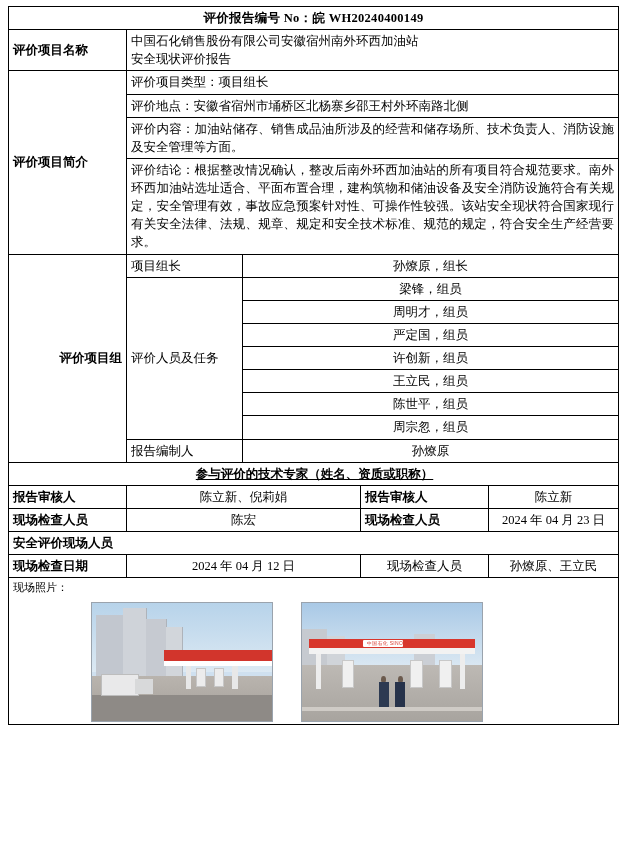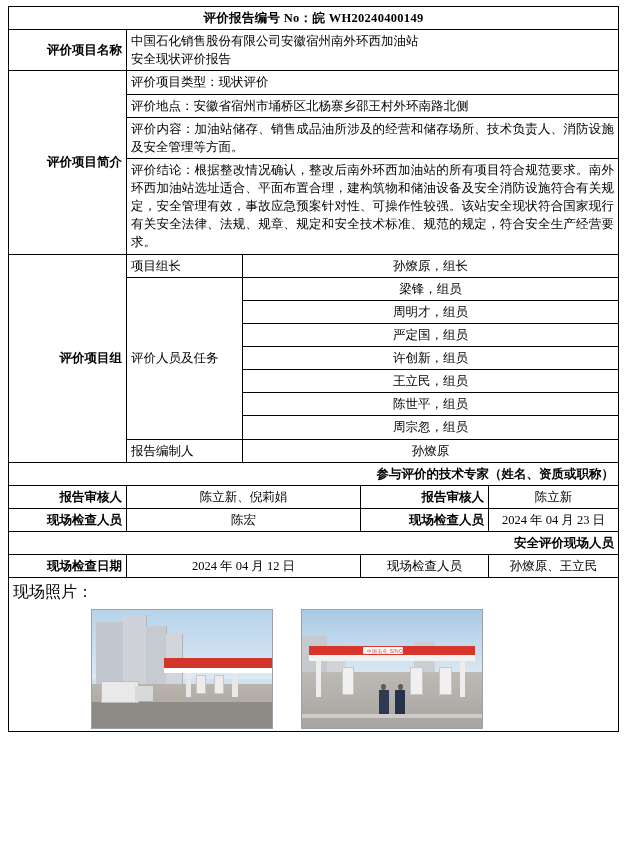--- a/index.html
+++ b/index.html
@@ -34,21 +34,21 @@
     vertical-align: middle;
   }
   .title-cell {
     text-align: center;
     font-weight: bold;
     font-size: 13.5px;
     padding: 4px 2px;
     letter-spacing: 0.3px;
   }
   .lbl {
-    text-align: right;
+    text-align: left;
     font-weight: bold;
     font-size: 12.5px;
   }
   .lbl-mid {
     text-align: right;
     font-weight: bold;
     font-size: 13px;
   }
   .ctr {
     text-align: center;
@@ -58,21 +58,21 @@
     text-justify: inter-ideograph;
   }
   .para {
     margin: 0;
     padding: 0;
   }
   .photos-cell {
     padding: 6px 4px 8px 10px;
   }
   .photos-label {
-    font-size: 16px;
+    font-size: 11px;
     margin-bottom: 6px;
   }
   .photo-row {
     display: flex;
     gap: 28px;
     padding-left: 78px;
   }
   .photo {
     width: 180px;
     height: 118px;
@@ -211,21 +211,21 @@
     <tr>
       <td class="lbl">评价项目名称</td>
       <td colspan="4">
         <div class="para">中国石化销售股份有限公司安徽宿州南外环西加油站</div>
         <div class="para">安全现状评价报告</div>
       </td>
     </tr>
 
     <tr>
       <td class="lbl" rowspan="4">评价项目简介</td>
-      <td colspan="4">评价项目类型：现状评价</td>
+      <td colspan="4">评价项目类型：项目组长</td>
     </tr>
     <tr>
       <td colspan="4">评价地点：安徽省宿州市埇桥区北杨寨乡邵王村外环南路北侧</td>
     </tr>
     <tr>
       <td colspan="4" class="just">评价内容：加油站储存、销售成品油所涉及的经营和储存场所、技术负责人、消防设施及安全管理等方面。</td>
     </tr>
     <tr>
       <td colspan="4" class="just">评价结论：根据整改情况确认，整改后南外环西加油站的所有项目符合规范要求。南外环西加油站选址适合、平面布置合理，建构筑物和储油设备及安全消防设施符合有关规定，安全管理有效，事故应急预案针对性、可操作性较强。该站安全现状符合国家现行有关安全法律、法规、规章、规定和安全技术标准、规范的规定，符合安全生产经营要求。</td>
     </tr>
@@ -256,21 +256,21 @@
     </tr>
     <tr>
       <td colspan="3" class="ctr">周宗忽，组员</td>
     </tr>
     <tr>
       <td>报告编制人</td>
       <td colspan="3" class="ctr">孙燎原</td>
     </tr>
 
     <tr>
-      <td colspan="5" class="lbl" style="text-align:right;padding-left:6px;">参与评价的技术专家（姓名、资质或职称）</td>
+      <td colspan="5" class="lbl" style="text-align:center;padding-left:6px;text-decoration:underline;">参与评价的技术专家（姓名、资质或职称）</td>
     </tr>
 
     <tr>
       <td class="lbl">报告审核人</td>
       <td colspan="2" class="ctr">陈立新、倪莉娟</td>
       <td class="lbl">报告审核人</td>
       <td class="ctr">陈立新</td>
     </tr>
 
     <tr>

